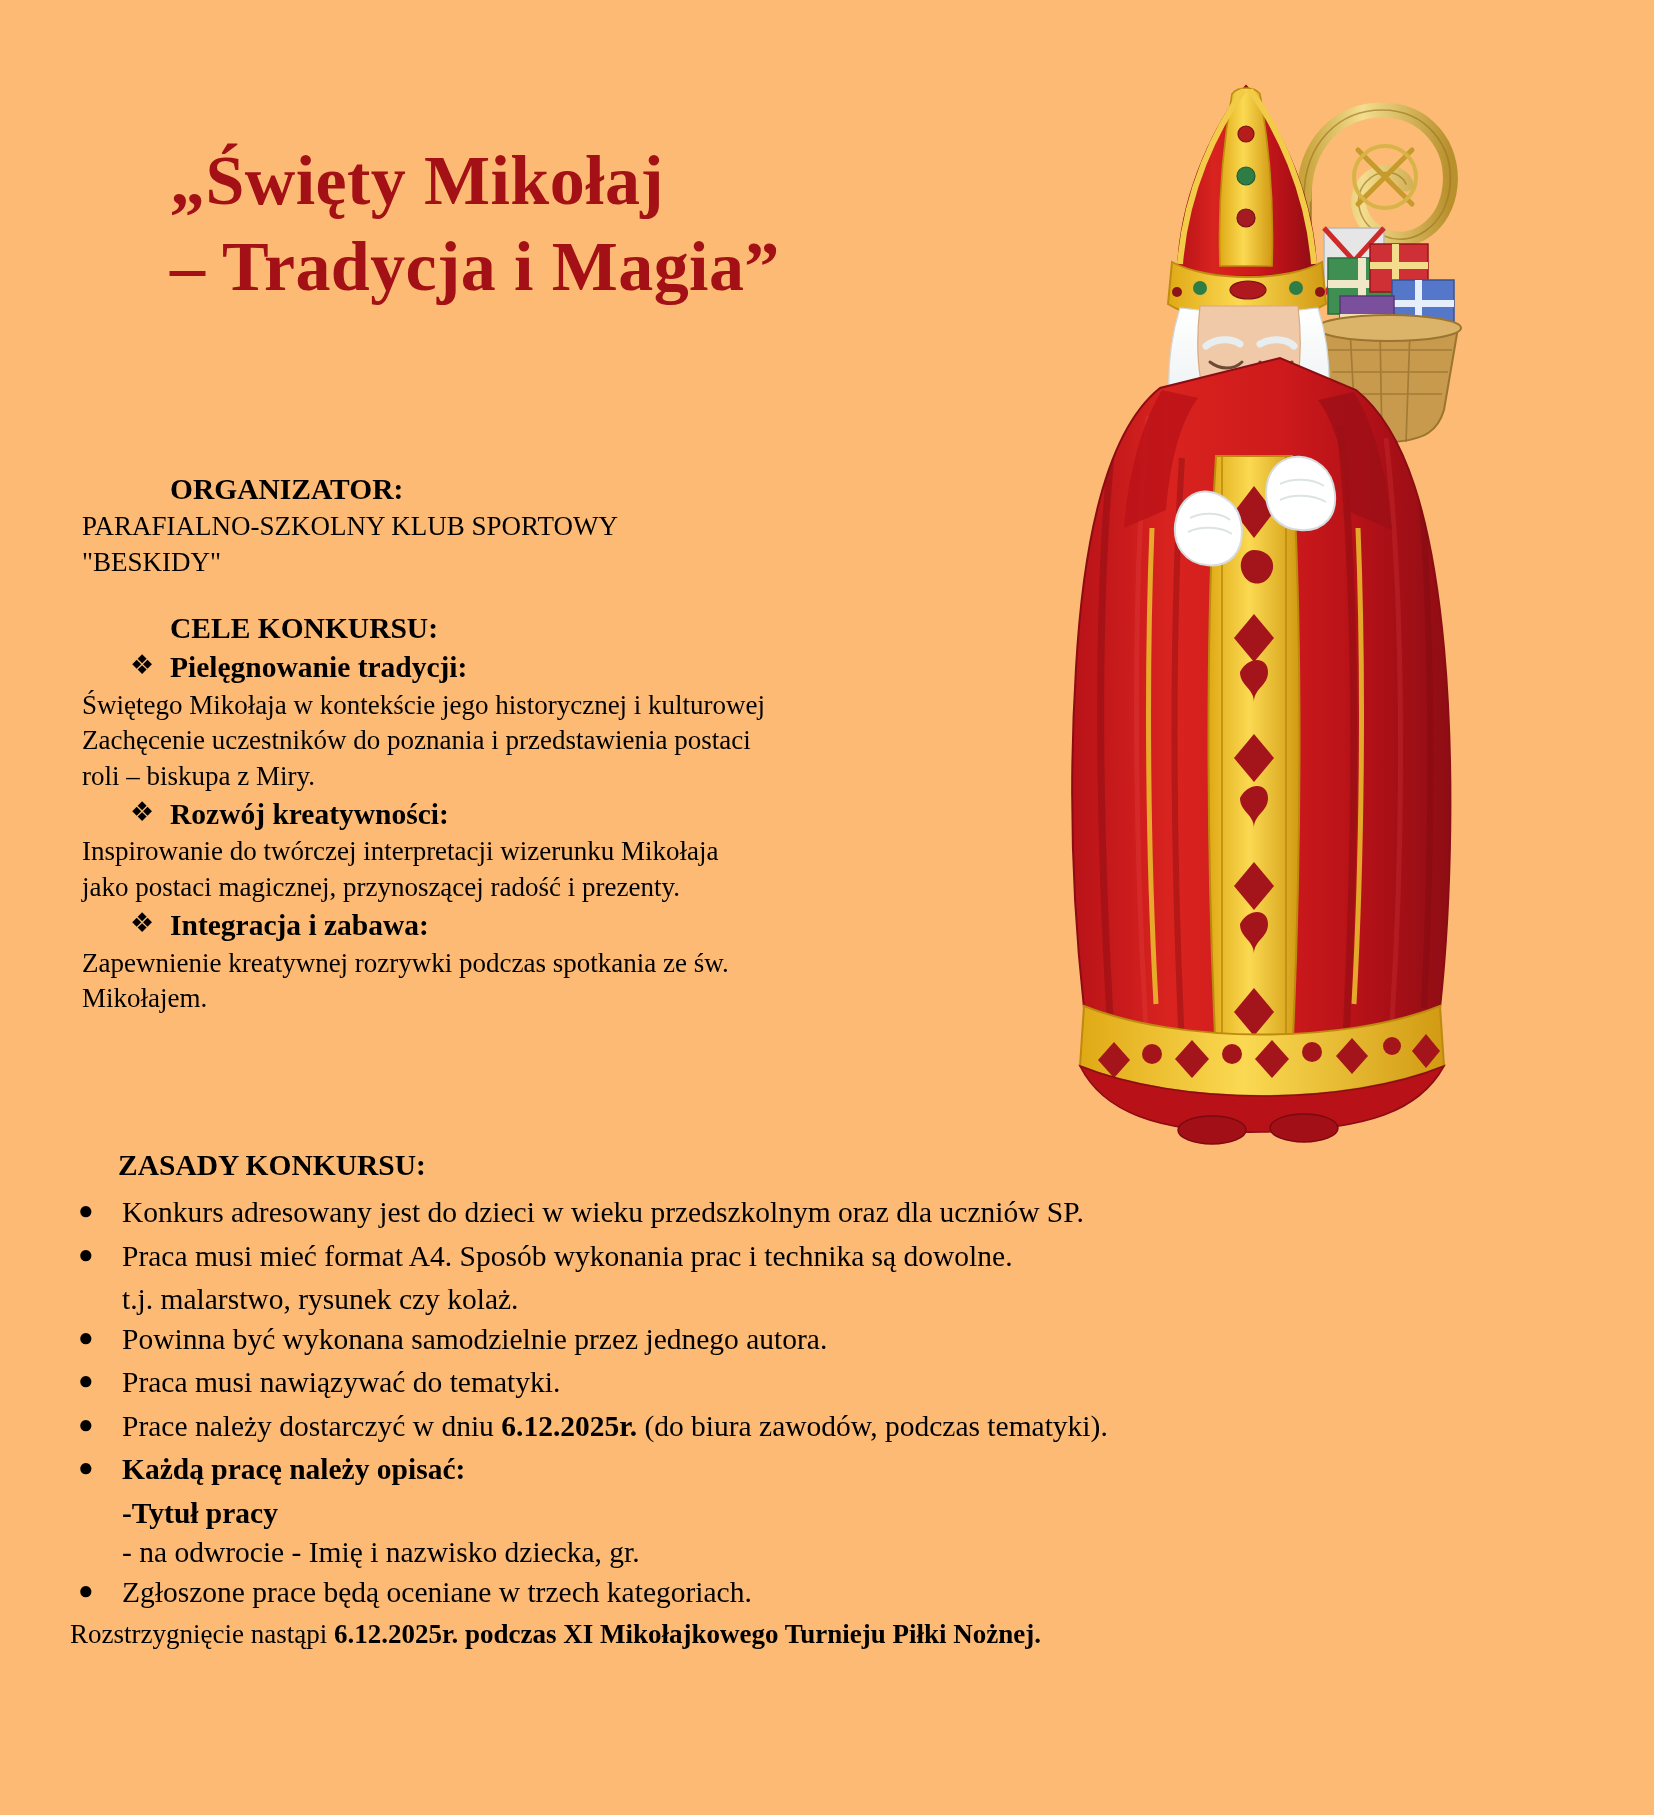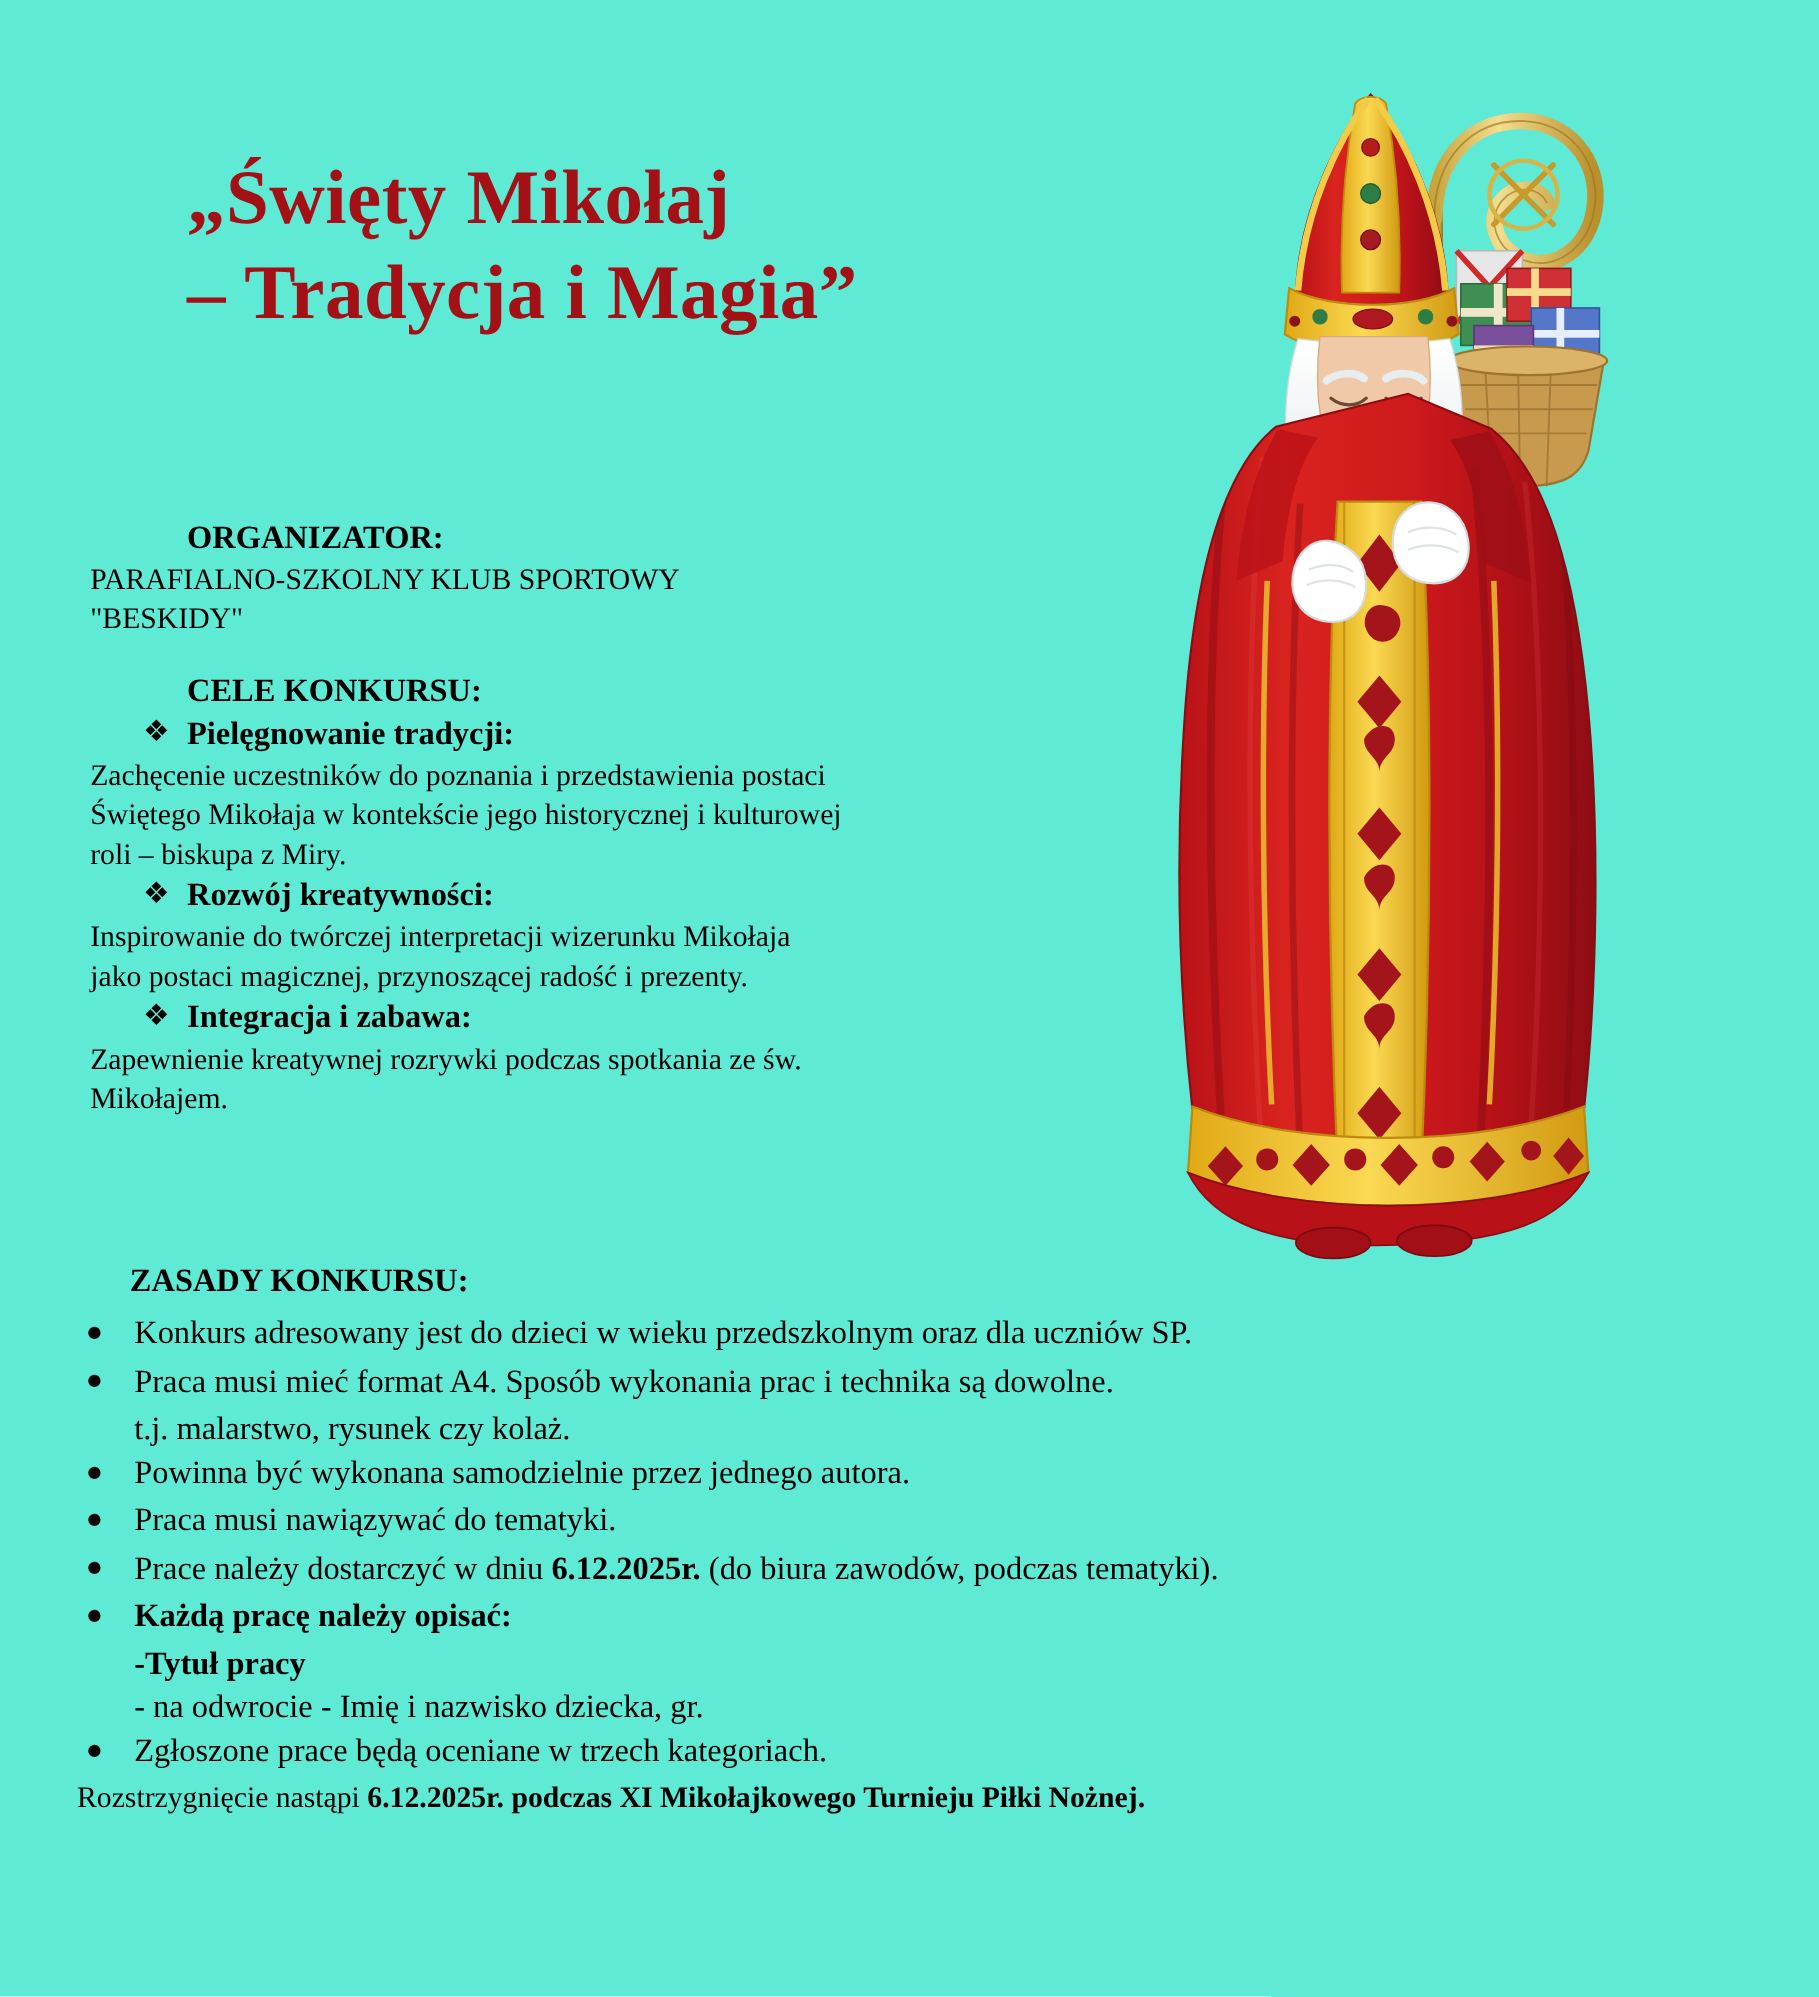--- a/index.html
+++ b/index.html
@@ -15,21 +15,21 @@
     overflow: hidden;
     font-family: "Liberation Serif", "DejaVu Serif", serif;
     color: #000000;
     -webkit-font-smoothing: antialiased;
   }
 
   
   .poster {
     position: absolute;
     inset: 0;
-    background: #5eead4;
+    background: #fdba74;
   }
 
   
   .title-block {
     position: absolute;
     left: 170px;
     top: 138px;
     width: 800px;
   }
   .title-line {
@@ -151,22 +151,22 @@
     <div class="plain">"BESKIDY"</div>
 
     <div class="gap-md"></div>
 
     <div class="head">CELE KONKURSU:</div>
 
     <div class="goal-item">
       <span class="fleuron">❖</span>
       <span>Pielęgnowanie tradycji:</span>
     </div>
+    <div class="plain">Świętego Mikołaja w kontekście jego historycznej i kulturowej</div>
     <div class="plain">Zachęcenie uczestników do poznania i przedstawienia postaci</div>
-    <div class="plain">Świętego Mikołaja w kontekście jego historycznej i kulturowej</div>
     <div class="plain">roli – biskupa z Miry.</div>
 
     <div class="goal-item">
       <span class="fleuron">❖</span>
       <span>Rozwój kreatywności:</span>
     </div>
     <div class="plain">Inspirowanie do twórczej interpretacji wizerunku Mikołaja</div>
     <div class="plain">jako postaci magicznej, przynoszącej radość i prezenty.</div>
 
     <div class="goal-item">

